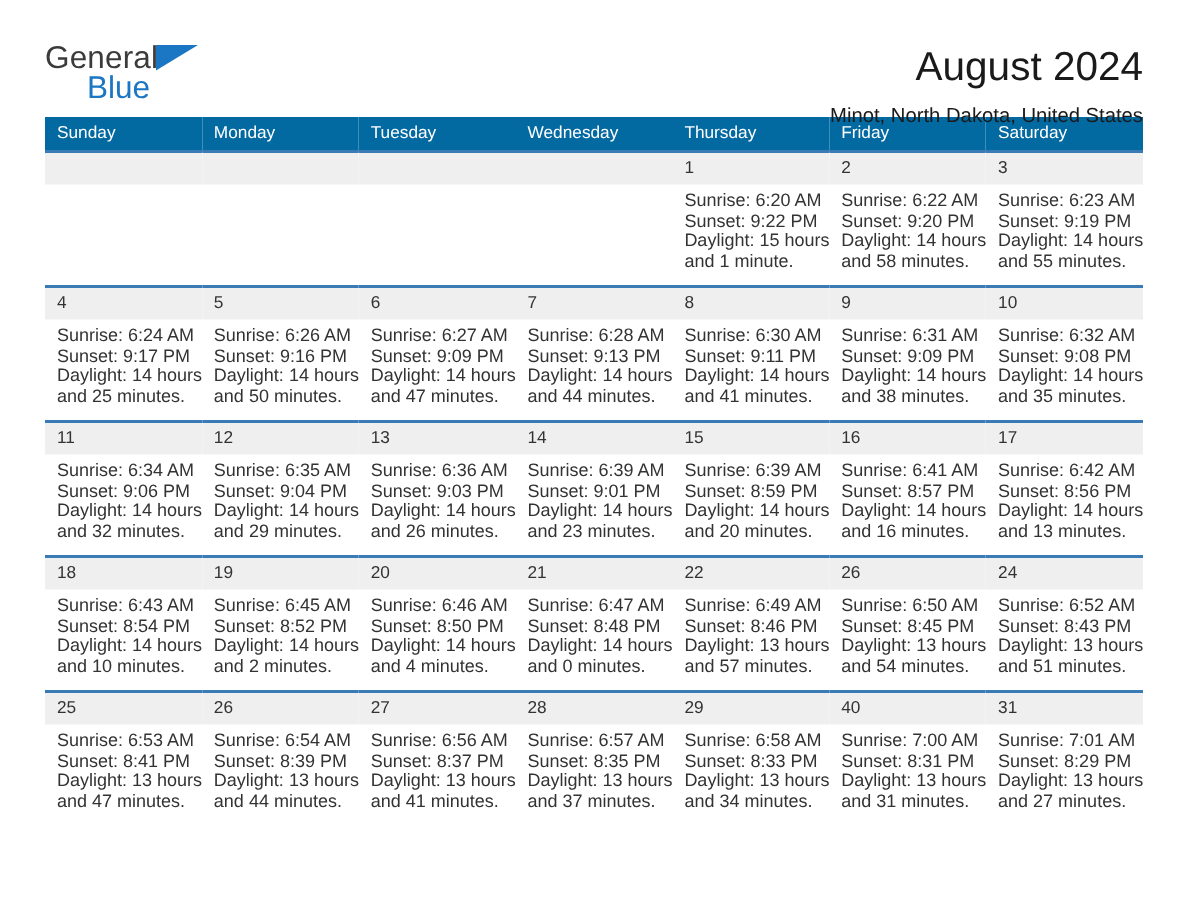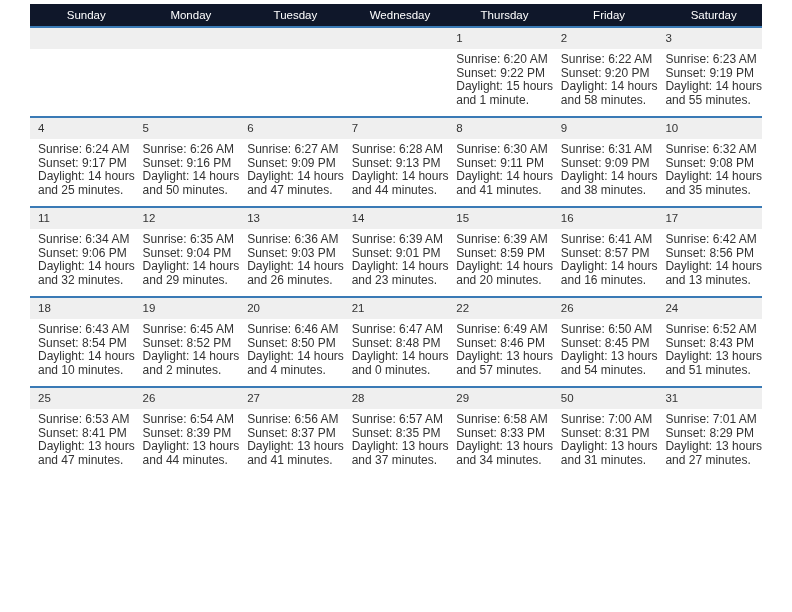--- a/index.html
+++ b/index.html
@@ -68,25 +68,25 @@
   }
 
   
   .calendar {
     width: 732px;
     border-collapse: collapse;
     table-layout: fixed;
     margin-top: 4px;
   }
   .calendar thead th {
-    background: #0f172a;
+    background: #0369a1;
     color: #ffffff;
     font-size: 11.5px;
     font-weight: normal;
-    text-align: center;
+    text-align: left;
     padding: 5px 0 5px 8px;
     height: 21px;
     line-height: 12px;
     margin-top: 35px;
   }
   .calendar tbody tr { height: 90px; }
   .calendar tbody td {
     vertical-align: top;
     border-top: 2px solid #3a7ab5;
     padding: 0;
@@ -106,20 +106,34 @@
     line-height: 13.6px;
     color: #333333;
   }
   .details div { white-space: nowrap; }
 </style>
 </head>
 <body>
 
 <div class="page">
 
+  <div class="topbar">
+
+    <div class="logo">
+      <span class="logo-general">General</span>
+      <span class="logo-tri"></span>
+      <span class="logo-blue">Blue</span>
+    </div>
+
+    <div class="titles">
+      <div class="cal-title">August 2024</div>
+      <div class="cal-subtitle">Minot, North Dakota, United States</div>
+    </div>
+
+  </div>
 
   <table class="calendar">
     <thead>
       <tr>
         <th>Sunday</th>
         <th>Monday</th>
         <th>Tuesday</th>
         <th>Wednesday</th>
         <th>Thursday</th>
         <th>Friday</th>
@@ -403,21 +417,21 @@
           <td>
             <div class="daynum">29</div>
             <div class="details">
               <div>Sunrise: 6:58 AM</div>
               <div>Sunset: 8:33 PM</div>
               <div>Daylight: 13 hours</div>
               <div>and 34 minutes.</div>
             </div>
           </td>
           <td>
-            <div class="daynum">50</div>
+            <div class="daynum">40</div>
             <div class="details">
               <div>Sunrise: 7:00 AM</div>
               <div>Sunset: 8:31 PM</div>
               <div>Daylight: 13 hours</div>
               <div>and 31 minutes.</div>
             </div>
           </td>
           <td>
             <div class="daynum">31</div>
             <div class="details">

